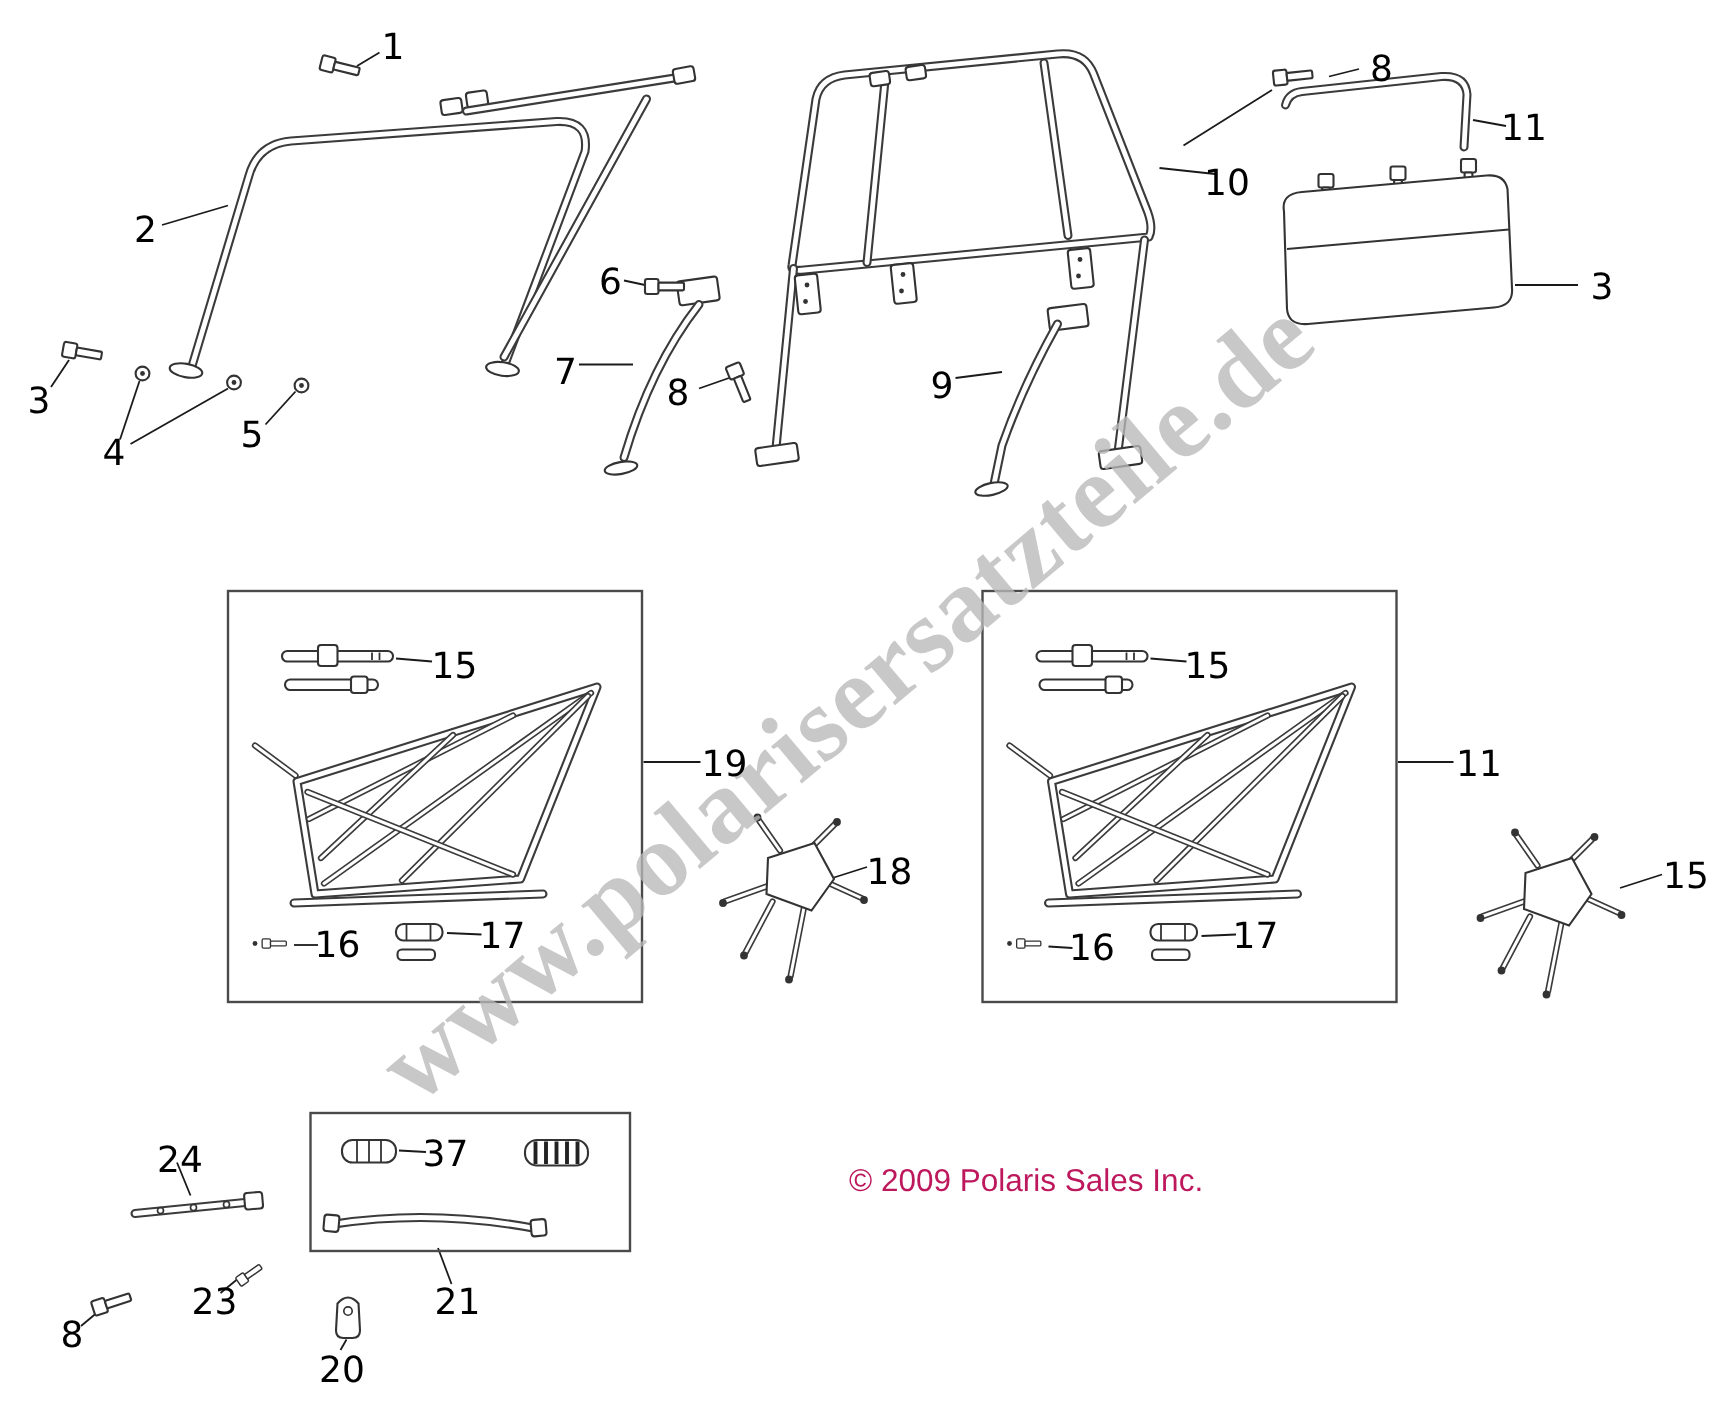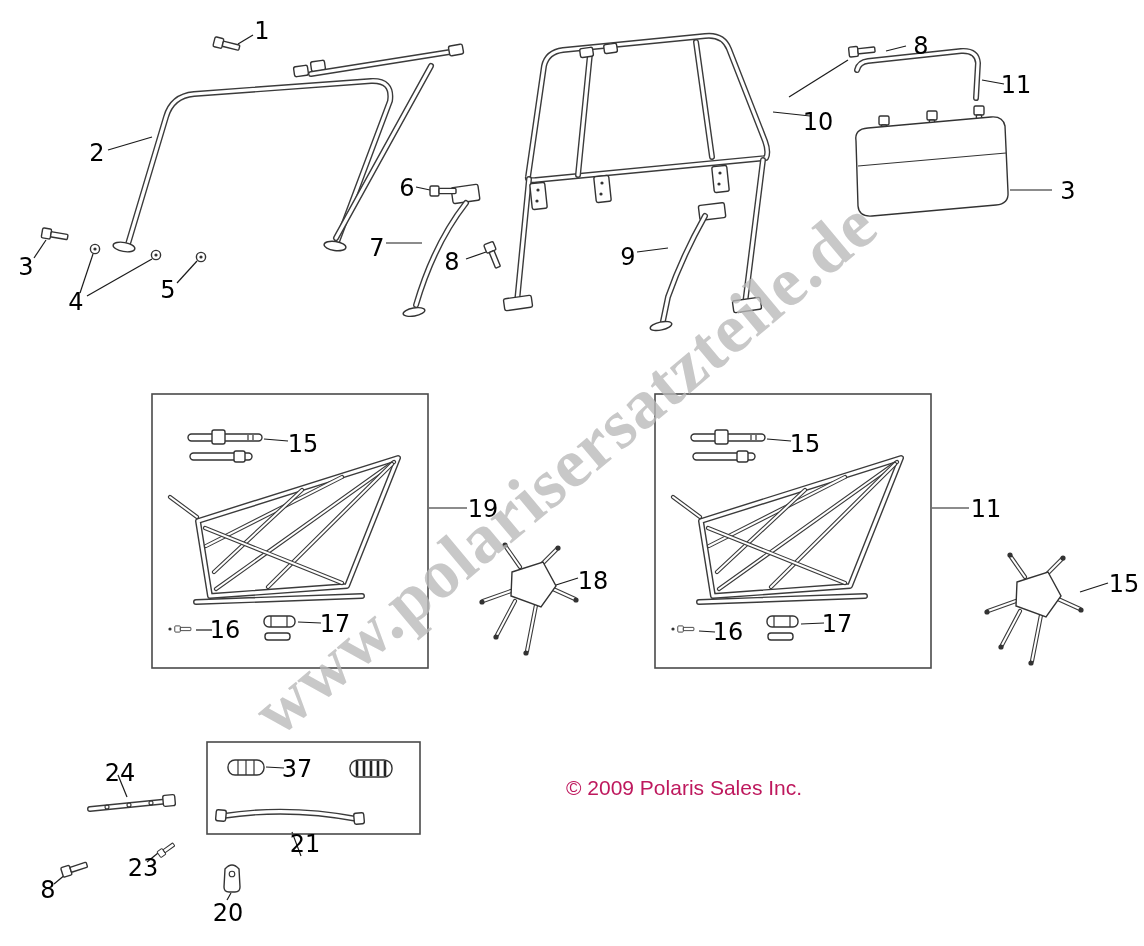--- a/index.html
+++ b/index.html
@@ -317,17 +317,17 @@
   <div class="callout" style="left:593px;top:581px">18</div>
   <div class="callout" style="left:805px;top:444px">15</div>
   <div class="callout" style="left:986px;top:509px">11</div>
   <div class="callout" style="left:728px;top:632px">16</div>
   <div class="callout" style="left:837px;top:624px">17</div>
   <div class="callout" style="left:1124px;top:584px">15</div>
   <div class="callout" style="left:120px;top:773px">24</div>
   <div class="callout" style="left:297px;top:769px">37</div>
   <div class="callout" style="left:143px;top:868px">23</div>
   <div class="callout" style="left:48px;top:890px">8</div>
-  <div class="callout" style="left:305px;top:844px">21</div>
+  <div class="callout" style="left:305px;top:868px">21</div>
   <div class="callout" style="left:228px;top:913px">20</div>
 
   <div class="copyright">© 2009 Polaris Sales Inc.</div>
 </div>
 
 </body></html>

